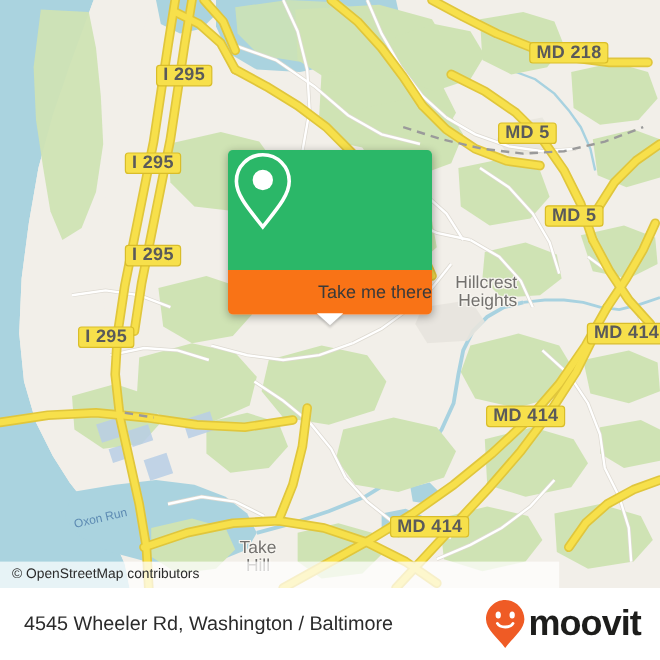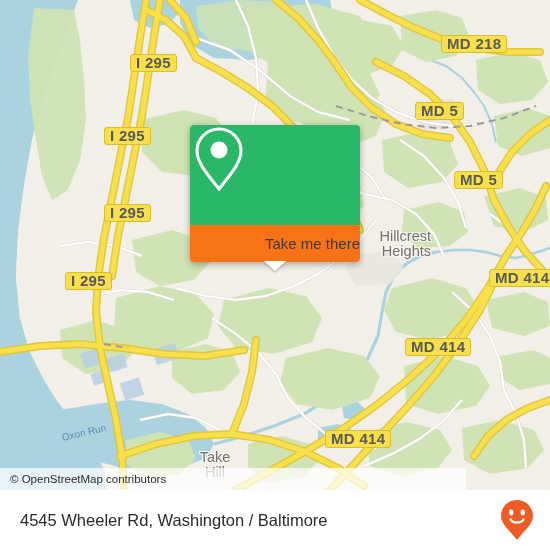--- a/index.html
+++ b/index.html
@@ -432,16 +432,17 @@
 
   <div id="footer">
     <div class="address">4545 Wheeler Rd, Washington / Baltimore</div>
     <div class="brand">
       <svg width="34" height="42" viewBox="0 0 34 42">
         <path d="M17,1 C8.2,1 1,8.2 1,17 C1,25.6 11,32.6 17,41 C23,32.6 33,25.6 33,17 C33,8.2 25.8,1 17,1 Z" fill="#ef5b25"></path>
         <ellipse cx="11.2" cy="13.5" rx="2.2" ry="3" fill="#ffffff"></ellipse>
         <ellipse cx="22.8" cy="13.5" rx="2.2" ry="3" fill="#ffffff"></ellipse>
         <path d="M10.5,20.5 C12.8,24.5 21.2,24.5 23.5,20.5" fill="none" stroke="#ffffff" stroke-width="2.4" stroke-linecap="round"></path>
       </svg>
+      <span class="brand-name">moovit</span>
     </div>
   </div>
 
 </div>
 
 </body></html>

